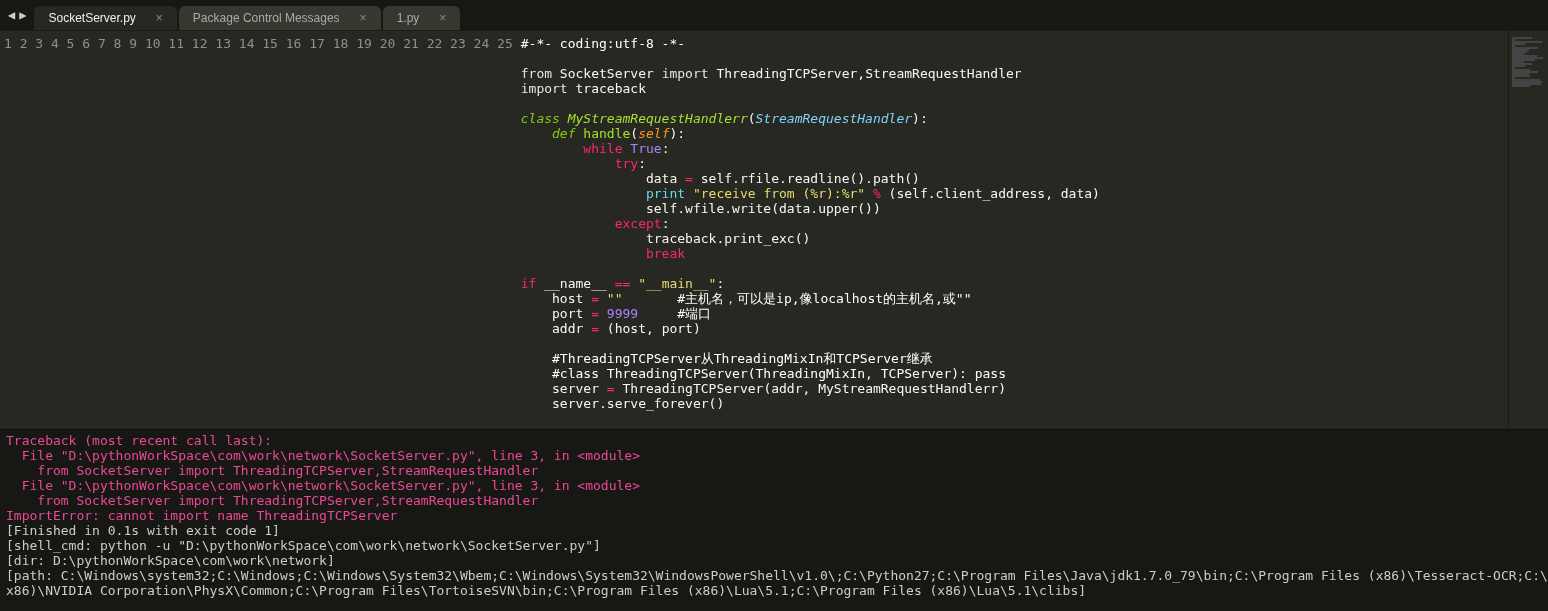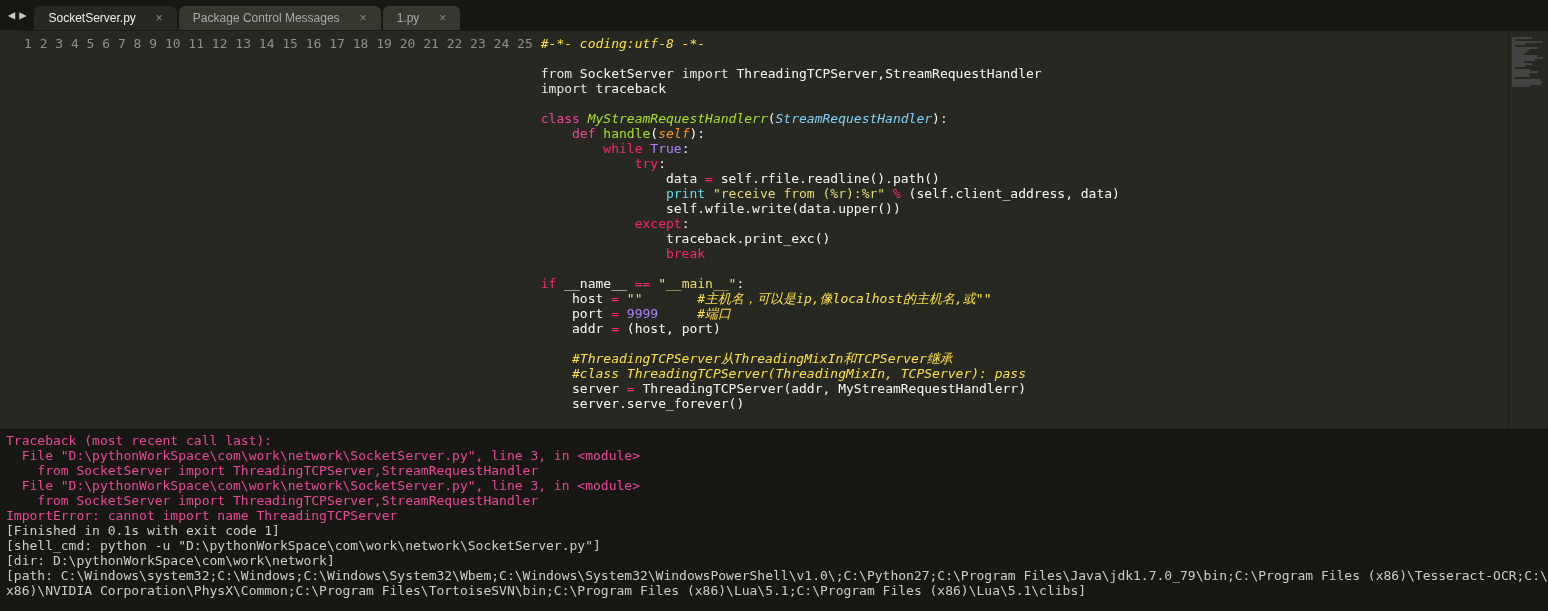--- a/index.html
+++ b/index.html
@@ -55,21 +55,20 @@
   .tab .close {
     color: #888;
     font-size: 12px;
   }
   .editor {
     flex: 1;
     display: flex;
     overflow: hidden;
     position: relative;
     border-top: 1px solid #1a1b17;
-    margin-left: 20px;
   }
   .gutter {
     background: #272822;
     color: #8f908a;
     text-align: right;
     padding: 5px 8px 5px 4px;
     font-size: 13px;
     line-height: 15px;
     user-select: none;
     min-width: 36px;
@@ -85,22 +84,22 @@
     width: 40px;
     background: #272822;
     border-left: 1px solid #1a1b17;
     padding: 6px 3px;
   }
   .minimap-line {
     height: 1.5px;
     margin-bottom: 0.5px;
     background: #444;
   }
-  .c-comment { color: #fde047; font-style: italic; }
-  .c-keyword { color: #ec4899; }
+  .c-comment { color: #ffffff; }
+  .c-keyword { color: #84cc16; font-style: italic; }
   .c-keyword2 { color: #f92672; }
   .c-import { color: #e5e5e5; }
   .c-classname { color: #a6e22e; font-style: italic; }
   .c-inherit { color: #7dd3fc; font-style: italic; }
   .c-func { color: #a6e22e; text-align: right; }
   .c-param { color: #fd971f; font-style: italic; }
   .c-const { color: #ae81ff; }
   .c-string { color: #e6db74; }
   .c-builtin { color: #66d9ef; }
   .c-op { color: #f92672; }

